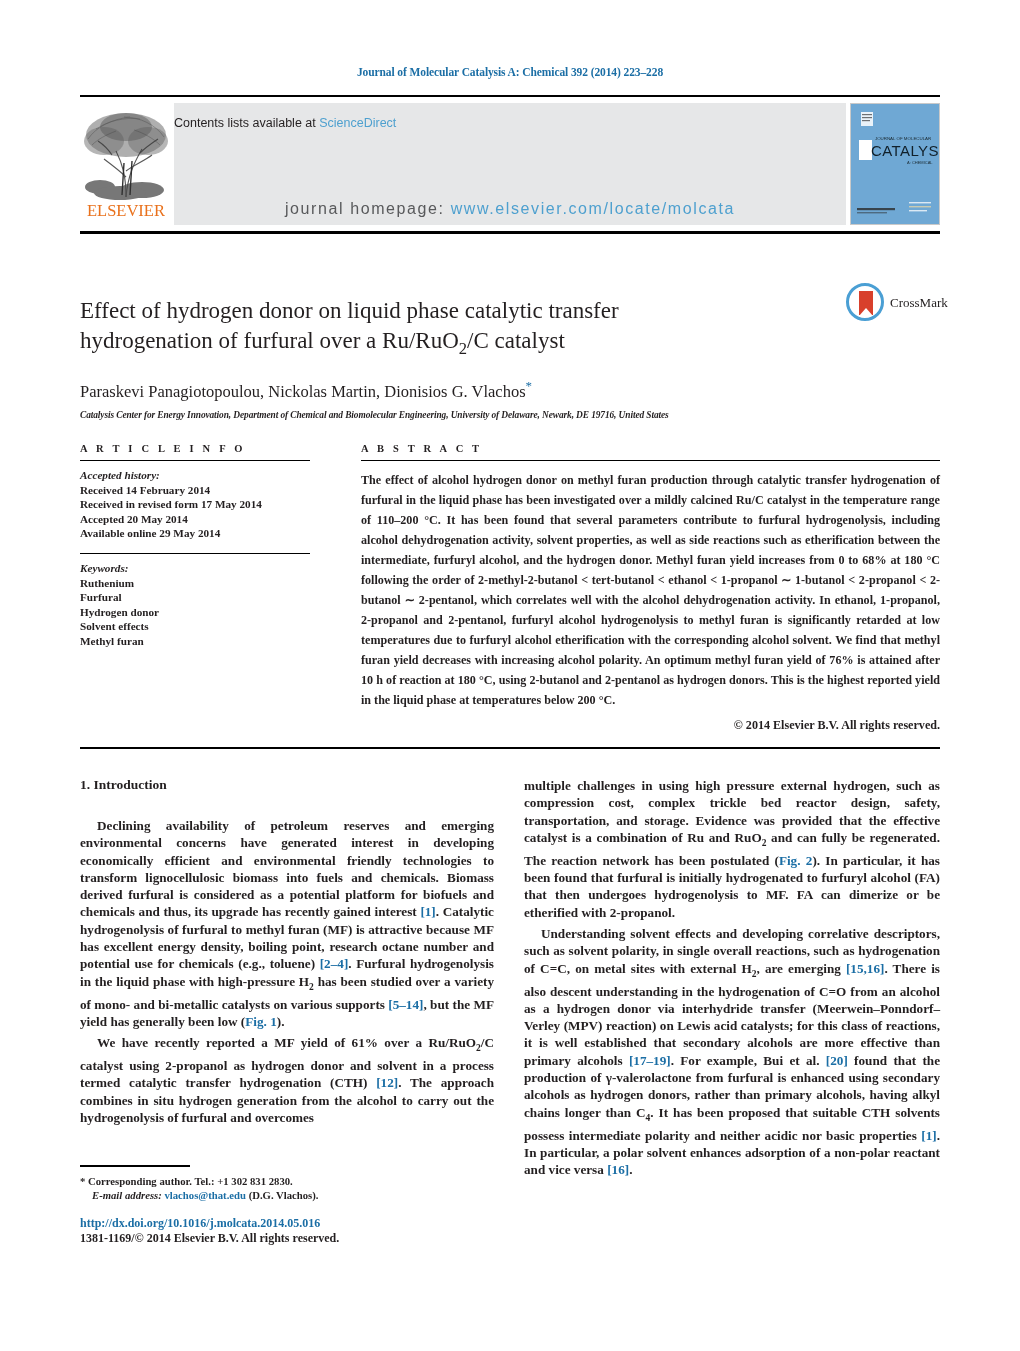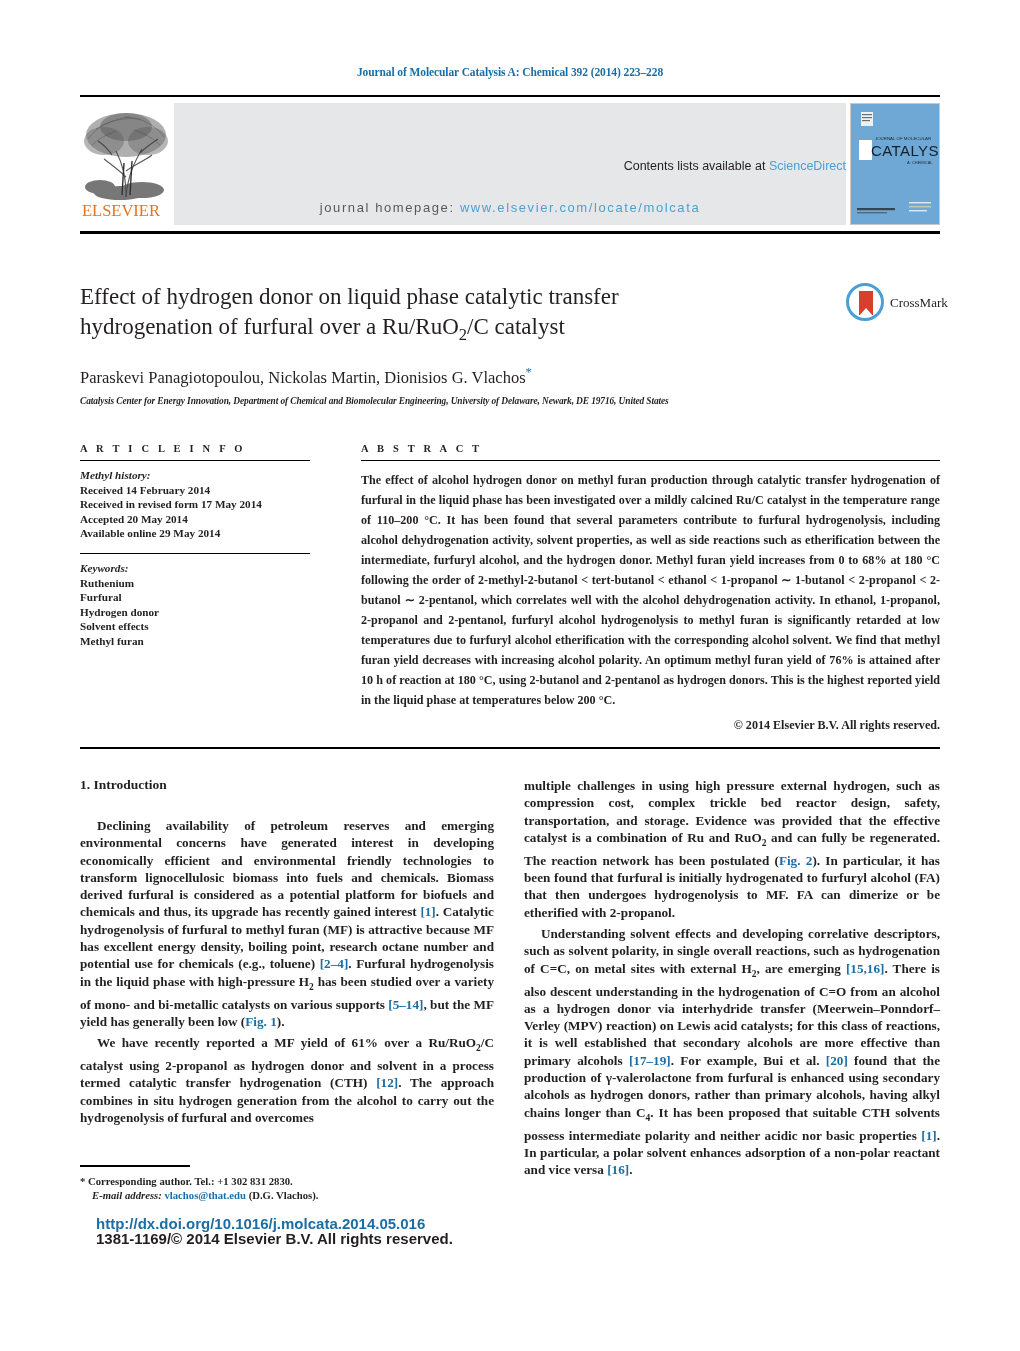--- a/index.html
+++ b/index.html
@@ -63,45 +63,44 @@
     top: 0;
     width: 88px;
     height: 96px;
     overflow: hidden;
   }
   .elsevier-word {
     position: absolute;
     left: 0;
     top: 96px;
     width: 88px;
-    text-align: left;
+    text-align: center;
     color: #E9711C;
     font-family: "Liberation Serif", serif;
     font-size: 16.5px;
     font-weight: normal;
     letter-spacing: 0px;
   }
   .masthead-center {
     position: absolute;
     left: 94px;
     top: 0;
     width: 672px;
     height: 122px;
     background: #e6e7e8;
   }
   .contents-line {
     position: absolute;
     top: 13px;
     left: 0;
     width: 672px;
-    text-align: right;
+    text-align: left;
     font-family: "Liberation Sans", sans-serif;
     font-size: 12.5px;
     color: #231f20;
-    margin-top: 43px;
   }
   .contents-line .sd {
     color: #4ea0cf;
   }
   .journal-title {
     position: absolute;
     top: 42px;
     left: 0;
     width: 672px;
     text-align: center;
@@ -110,21 +109,21 @@
     color: #231f20;
     letter-spacing: 0.2px;
   }
   .homepage-line {
     position: absolute;
     top: 97px;
     left: 0;
     width: 672px;
     text-align: center;
     font-family: "Liberation Sans", sans-serif;
-    font-size: 13px;
+    font-size: 16px;
     color: #58595b;
     letter-spacing: 1.6px;
   }
   .homepage-line .url {
     color: #4ea0cf;
   }
   .cover-thumb {
     position: absolute;
     left: 770px;
     top: 0;
@@ -141,21 +140,21 @@
     top: 231px;
     left: 80px;
     width: 860px;
     height: 3px;
     background: #000;
   }
 
   
   .title-block {
     position: absolute;
-    top: 282px;
+    top: 296px;
     left: 80px;
     width: 740px;
   }
   .paper-title {
     font-family: "Liberation Serif", serif;
     font-size: 23px;
     line-height: 30px;
     color: #231f20;
     margin: 0;
     font-weight: normal;
@@ -349,24 +348,24 @@
     font-size: 10.7px;
     line-height: 14px;
     color: #231f20;
     font-weight: bold;
   }
   .fn-text .it { font-style: italic; }
   .fn-text a, .fn-text .lnk { color: #1b6ea5; text-decoration: none; }
   .doi-block {
     position: absolute;
     top: 1216px;
-    left: 96px;
+    left: 80px;
     width: 430px;
-    font-family: Liberation Sans, sans-serif;
-    font-size: 15px;
+    font-family: Liberation Serif, serif;
+    font-size: 12px;
     line-height: 15px;
     font-weight: bold;
     color: #231f20;
   }
   .doi-block .doi-link { color: #1b6ea5; }
 </style>
 </head>
 <body>
 
 <div id="page">
@@ -457,21 +456,21 @@
       <div class="cm-inner"></div>
       <div class="cm-notch"></div>
     </div>
     <div class="cm-label">CrossMark</div>
   </div>
 
   <div class="info-col">
     <div class="sec-head">A R T I C L E   I N F O</div>
     <div class="hr-thin"></div>
     <div class="info-block">
-      <div class="it">Methyl history:</div>
+      <div class="it">Accepted history:</div>
       <div>Received 14 February 2014</div>
       <div>Received in revised form 17 May 2014</div>
       <div>Accepted 20 May 2014</div>
       <div>Available online 29 May 2014</div>
     </div>
     <div class="hr-thin2"></div>
     <div class="info-block">
       <div class="it">Keywords:</div>
       <div>Ruthenium</div>
       <div>Furfural</div>

